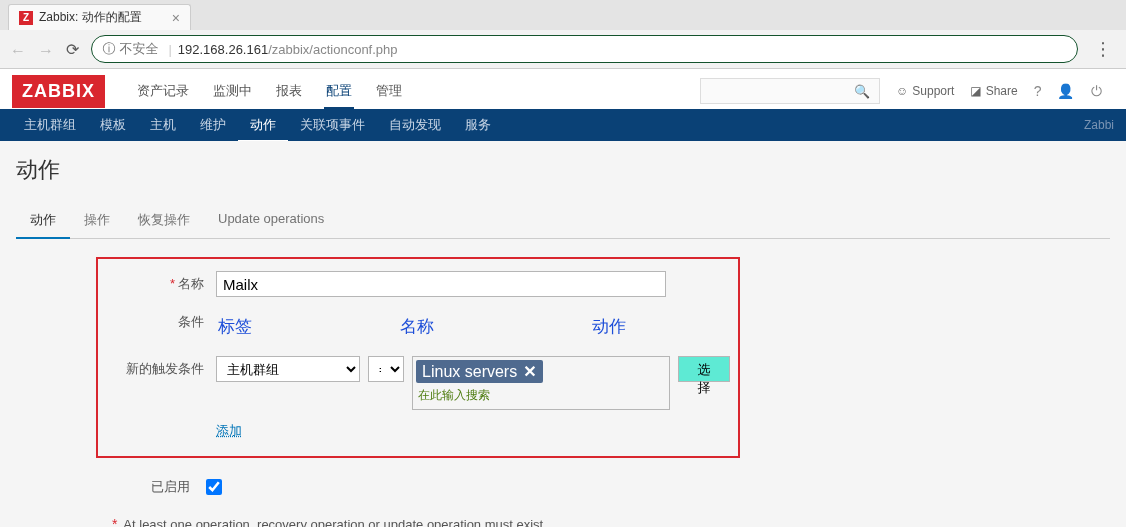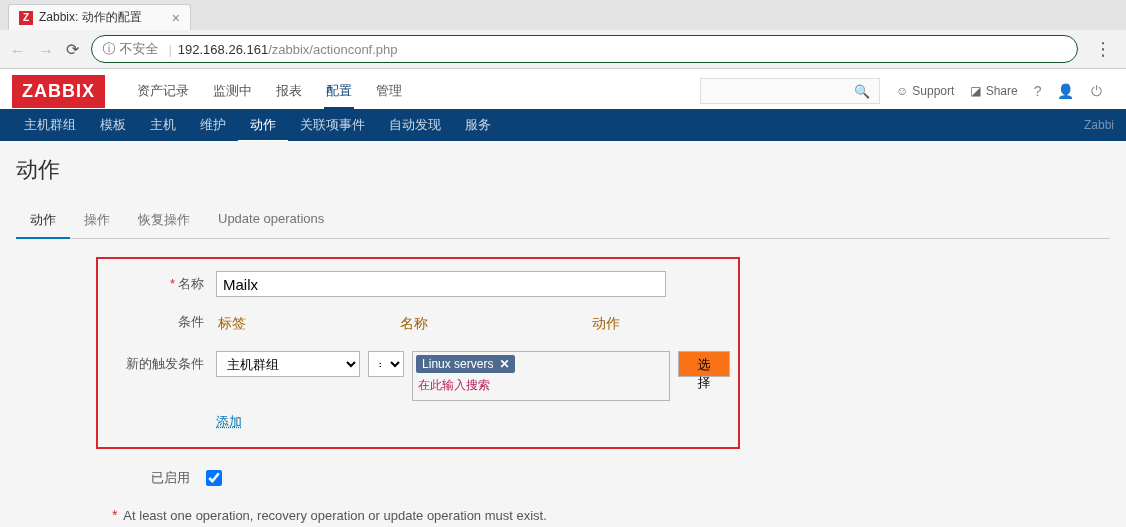--- a/index.html
+++ b/index.html
@@ -51,34 +51,34 @@
     
     .highlight-box { border: 2px solid #d9262e; padding: 6px 8px 10px; margin-left: 80px; margin-right: 370px; }
 
     .form-row { display: flex; align-items: flex-start; padding: 6px 0; }
     .form-label { width: 110px; text-align: right; padding-right: 12px; color: #555; flex-shrink: 0; padding-top: 4px; }
     .req { color: #d9262e; margin-right: 3px; }
     .form-val { flex: 1; }
 
     .text-input { width: 450px; border: 1px solid #b6b6b6; padding: 4px 6px; font-size: 15px; height: 26px; }
 
-    .cond-table { width: 520px; color: #a16207; font-size: 14px; }
+    .cond-table { width: 520px; color: #1d4ed8; font-size: 17px; }
     .cond-table th { text-align: left; font-weight: normal; padding: 4px 0; }
 
     .trig-row { display: flex; gap: 8px; align-items: flex-start; }
     .sel { border: 1px solid #b6b6b6; background: #fff; padding: 3px 6px; height: 26px; font-size: 13px; }
     .sel.wide { width: 145px; }
     .sel.narrow { width: 36px; text-align: center; }
 
     .multiselect { border: 1px solid #b6b6b6; width: 260px; padding: 3px; min-height: 50px; }
-    .tag-chip { display: inline-flex; align-items: center; background: #4f6a8f; color: #fff; padding: 2px 6px; font-size: 12px; border-radius: 2px; gap: 6px; }
+    .tag-chip { display: inline-flex; align-items: center; background: #4f6a8f; color: #fff; padding: 2px 6px; font-size: 16px; border-radius: 2px; gap: 6px; }
     .tag-x { cursor: pointer; font-weight: bold; }
-    .ms-placeholder { color: #be185d; font-size: 12px; padding: 4px 2px 2px; font-family: Liberation Serif, serif; }
-
-    .btn-select { border: 1px solid #b6b6b6; background: #f97316; padding: 4px 12px; height: 26px; cursor: pointer; font-size: 13px; }
+    .ms-placeholder { color: #4d7c0f; font-size: 12px; padding: 4px 2px 2px; font-family: Liberation Serif, serif; }
+
+    .btn-select { border: 1px solid #b6b6b6; background: #5eead4; padding: 4px 12px; height: 26px; cursor: pointer; font-size: 13px; }
 
     .link-add { color: #0275b8; text-decoration: underline dotted; cursor: pointer; font-size: 13px; }
 
     .outside-form { margin-left: 80px; margin-top: 14px; }
     .row2 { display: flex; align-items: center; padding: 6px 0; }
     .lbl2 { width: 110px; text-align: right; padding-right: 16px; color: #555; }
     .chk { width: 16px; height: 16px; }
 
     .note { color: #555; font-size: 13px; margin: 14px 0 14px 16px; }
     .note .req { font-size: 14px; }

